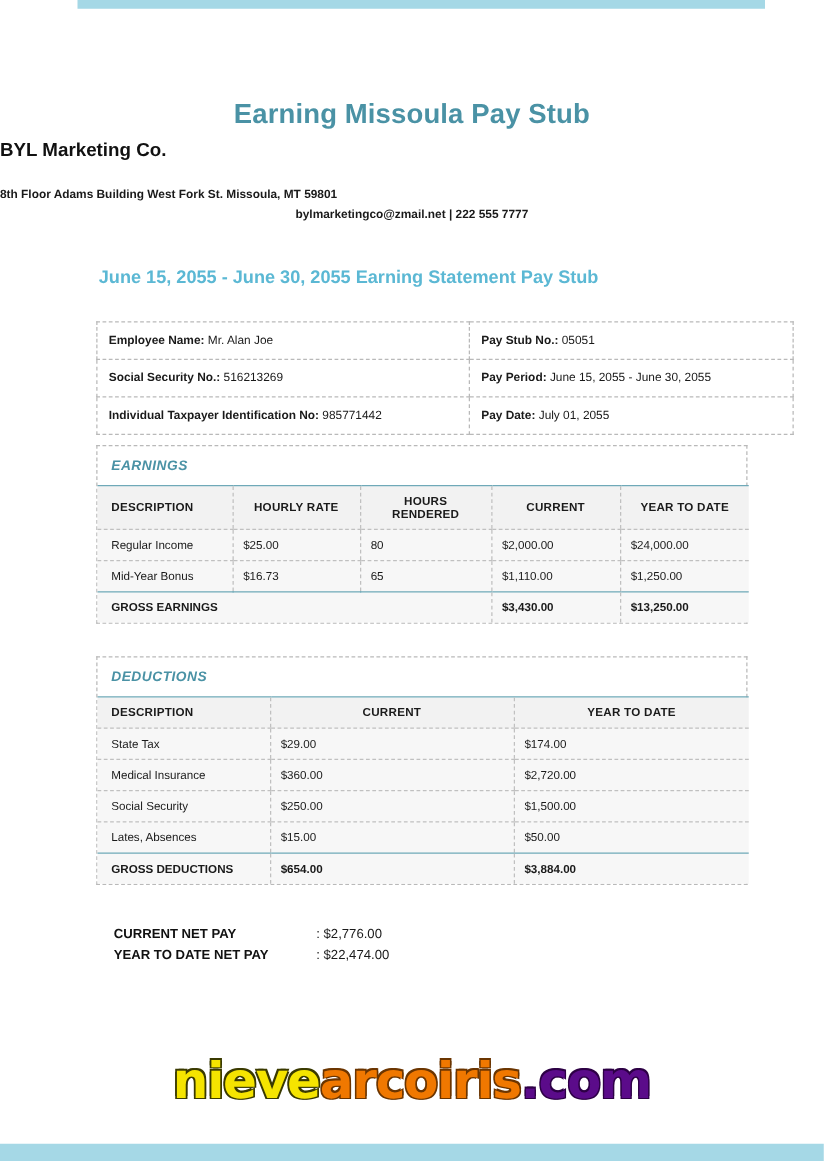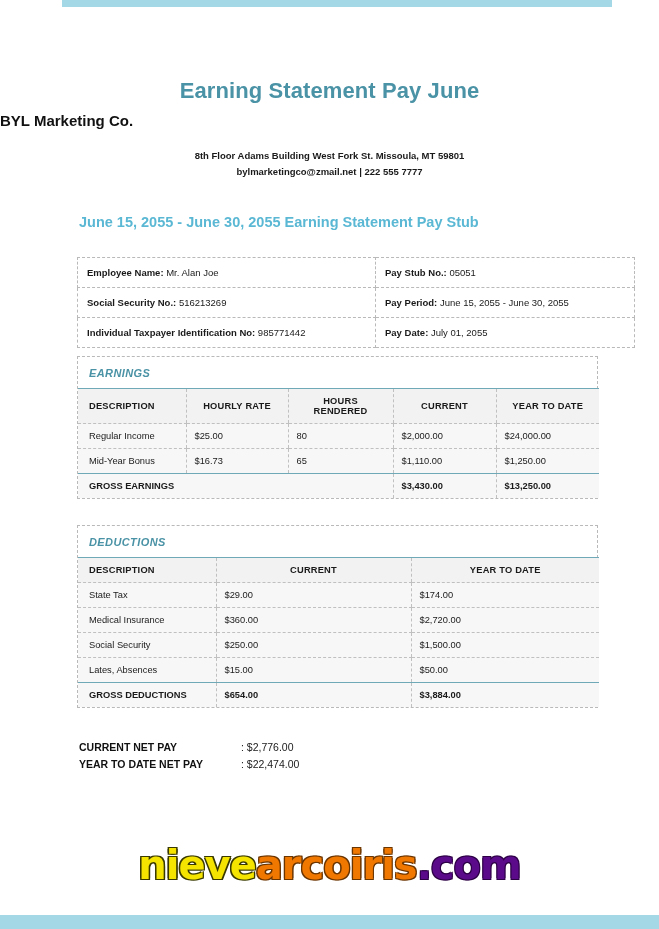--- a/index.html
+++ b/index.html
@@ -62,21 +62,20 @@
     width: 553px;
     font-size: 15px;
     font-weight: bold;
     color: #111111;
   }
   .company-address {
     position: absolute;
     left: 0;
     top: 150px;
     width: 659px;
-    text-align: center;
     font-size: 9.5px;
     font-weight: bold;
     color: #1a1a1a;
   }
   .company-contact {
     position: absolute;
     left: 0;
     top: 166px;
     width: 659px;
     text-align: center;
@@ -197,20 +196,21 @@
   }
   .netpay-row {
     display: flex;
     align-items: baseline;
     margin-bottom: 5px;
   }
   .netpay-label {
     width: 162px;
     font-weight: bold;
     color: #111111;
+    margin-left: 12px;
   }
   .netpay-value {
     color: #1a1a1a;
   }
 
   
   .watermark {
     position: absolute;
     left: 0;
     top: 845px;
@@ -239,21 +239,21 @@
                  -1px 1px 0 #2d0045, 1px 1px 0 #2d0045;
   }
 </style>
 </head>
 <body>
 
 <div class="top-bar"></div>
 
 <div class="page">
 
-  <div class="doc-title">Earning Statement Pay June</div>
+  <div class="doc-title">Earning Missoula Pay Stub</div>
   <div class="company-name">BYL Marketing Co.</div>
   <div class="company-address">8th Floor Adams Building West Fork St. Missoula, MT 59801</div>
   <div class="company-contact">bylmarketingco@zmail.net | 222 555 7777</div>
 
   <div class="period-heading">June 15, 2055 - June 30, 2055 Earning Statement Pay Stub</div>
 
   <table class="info-table">
     <tbody>
       <tr>
         <td class="left">

